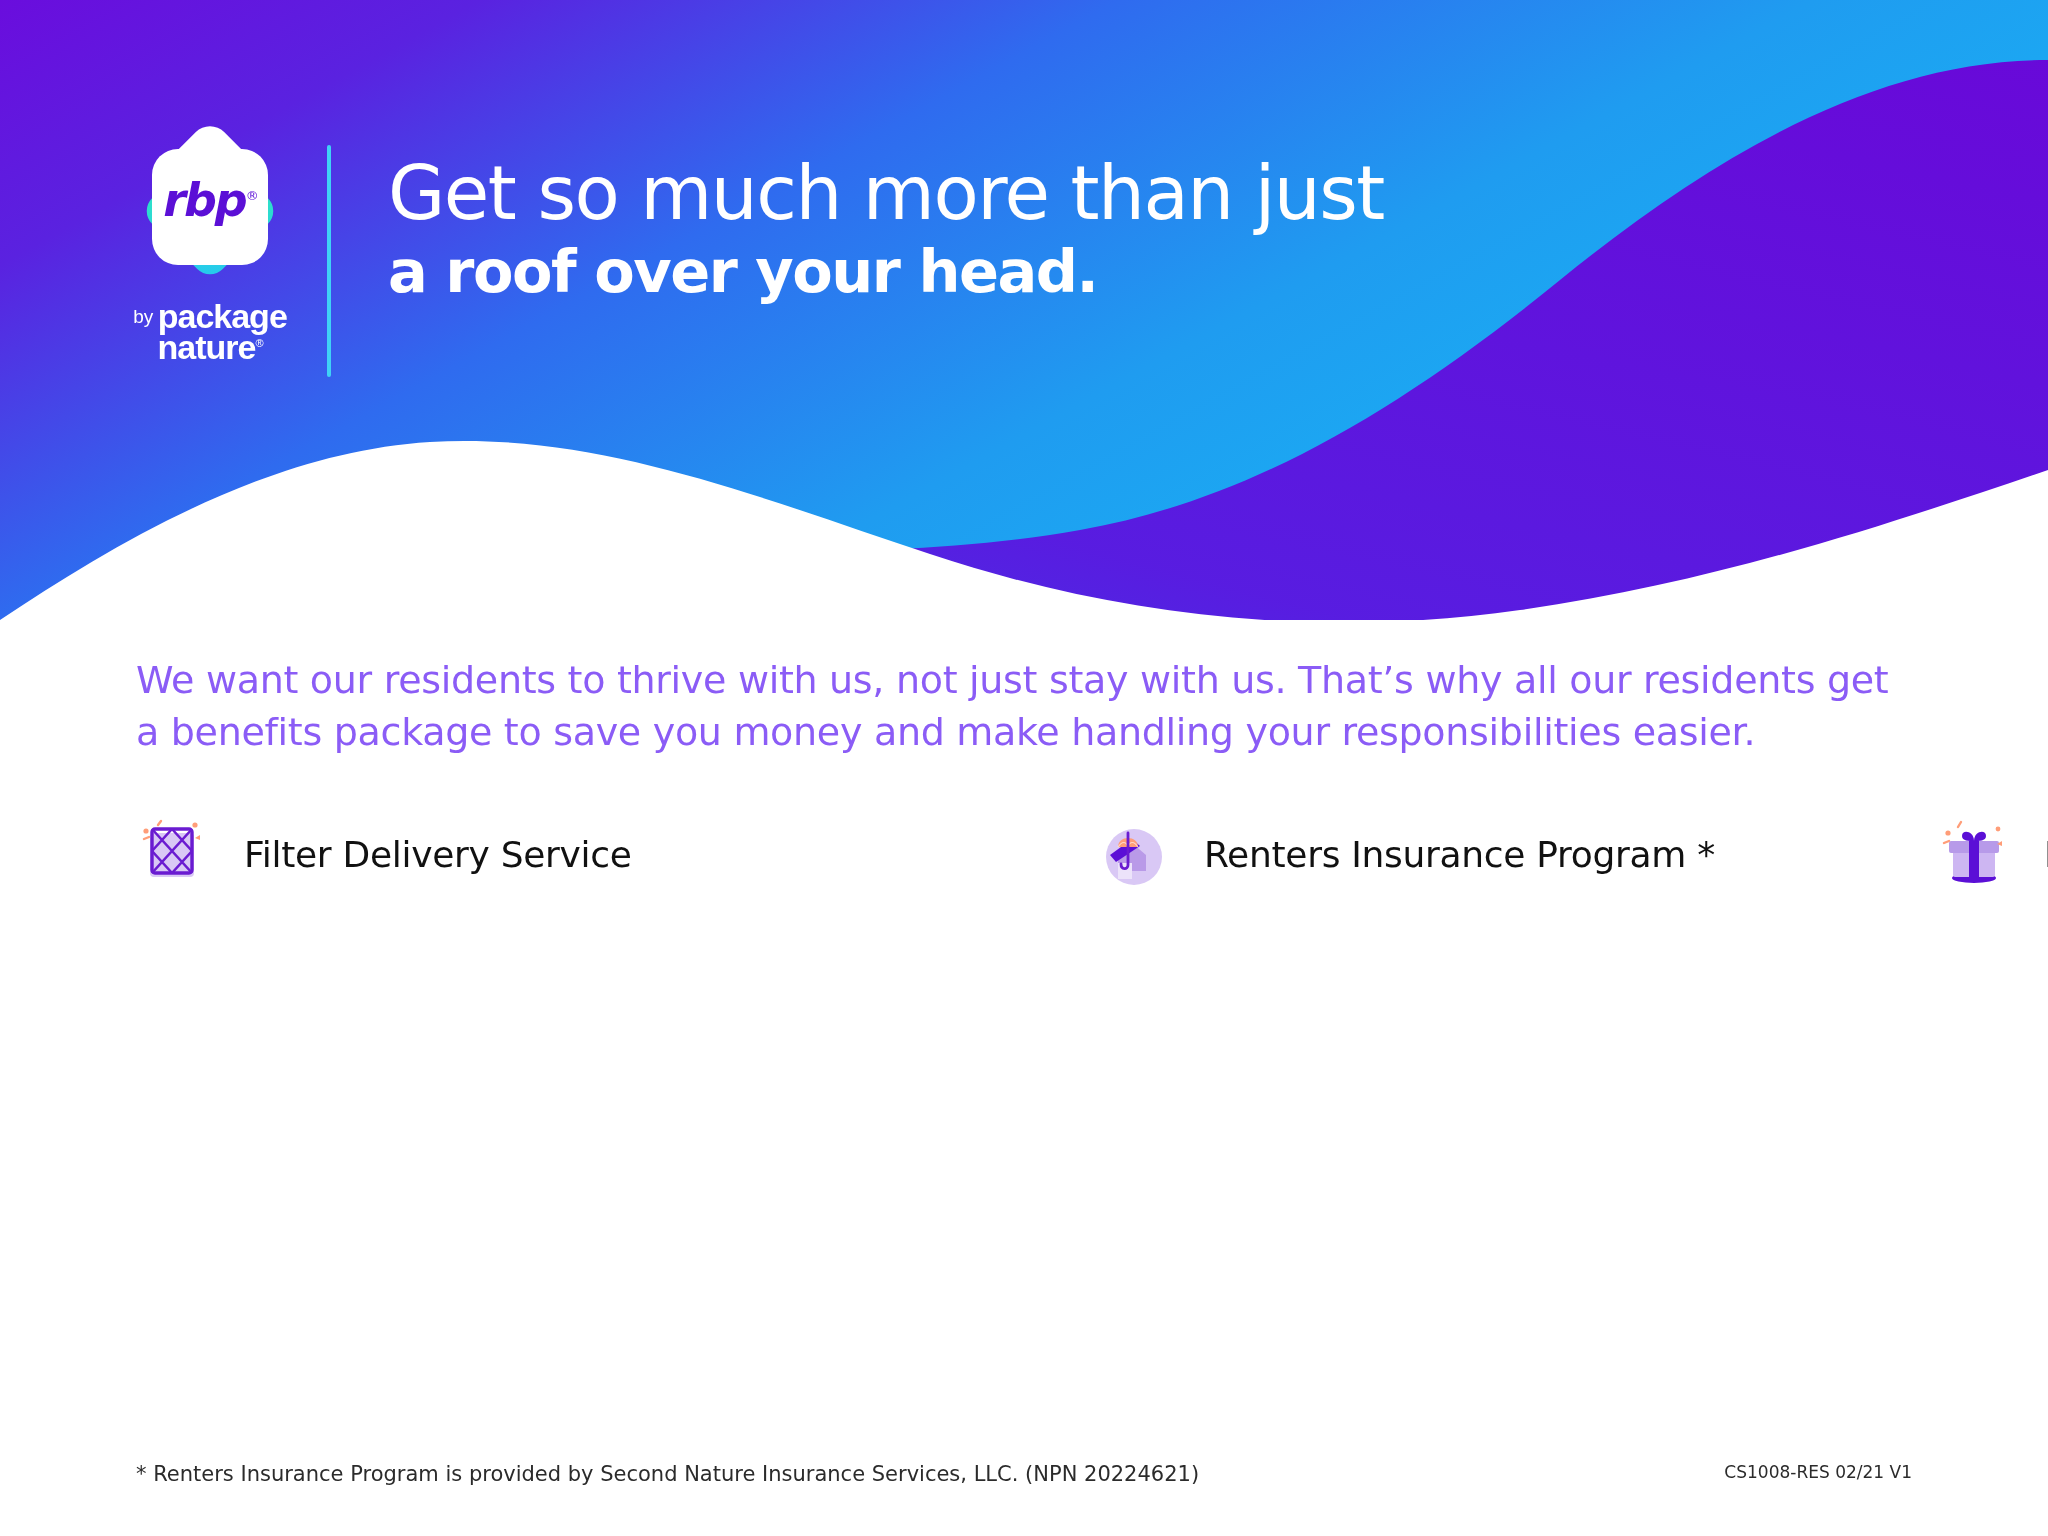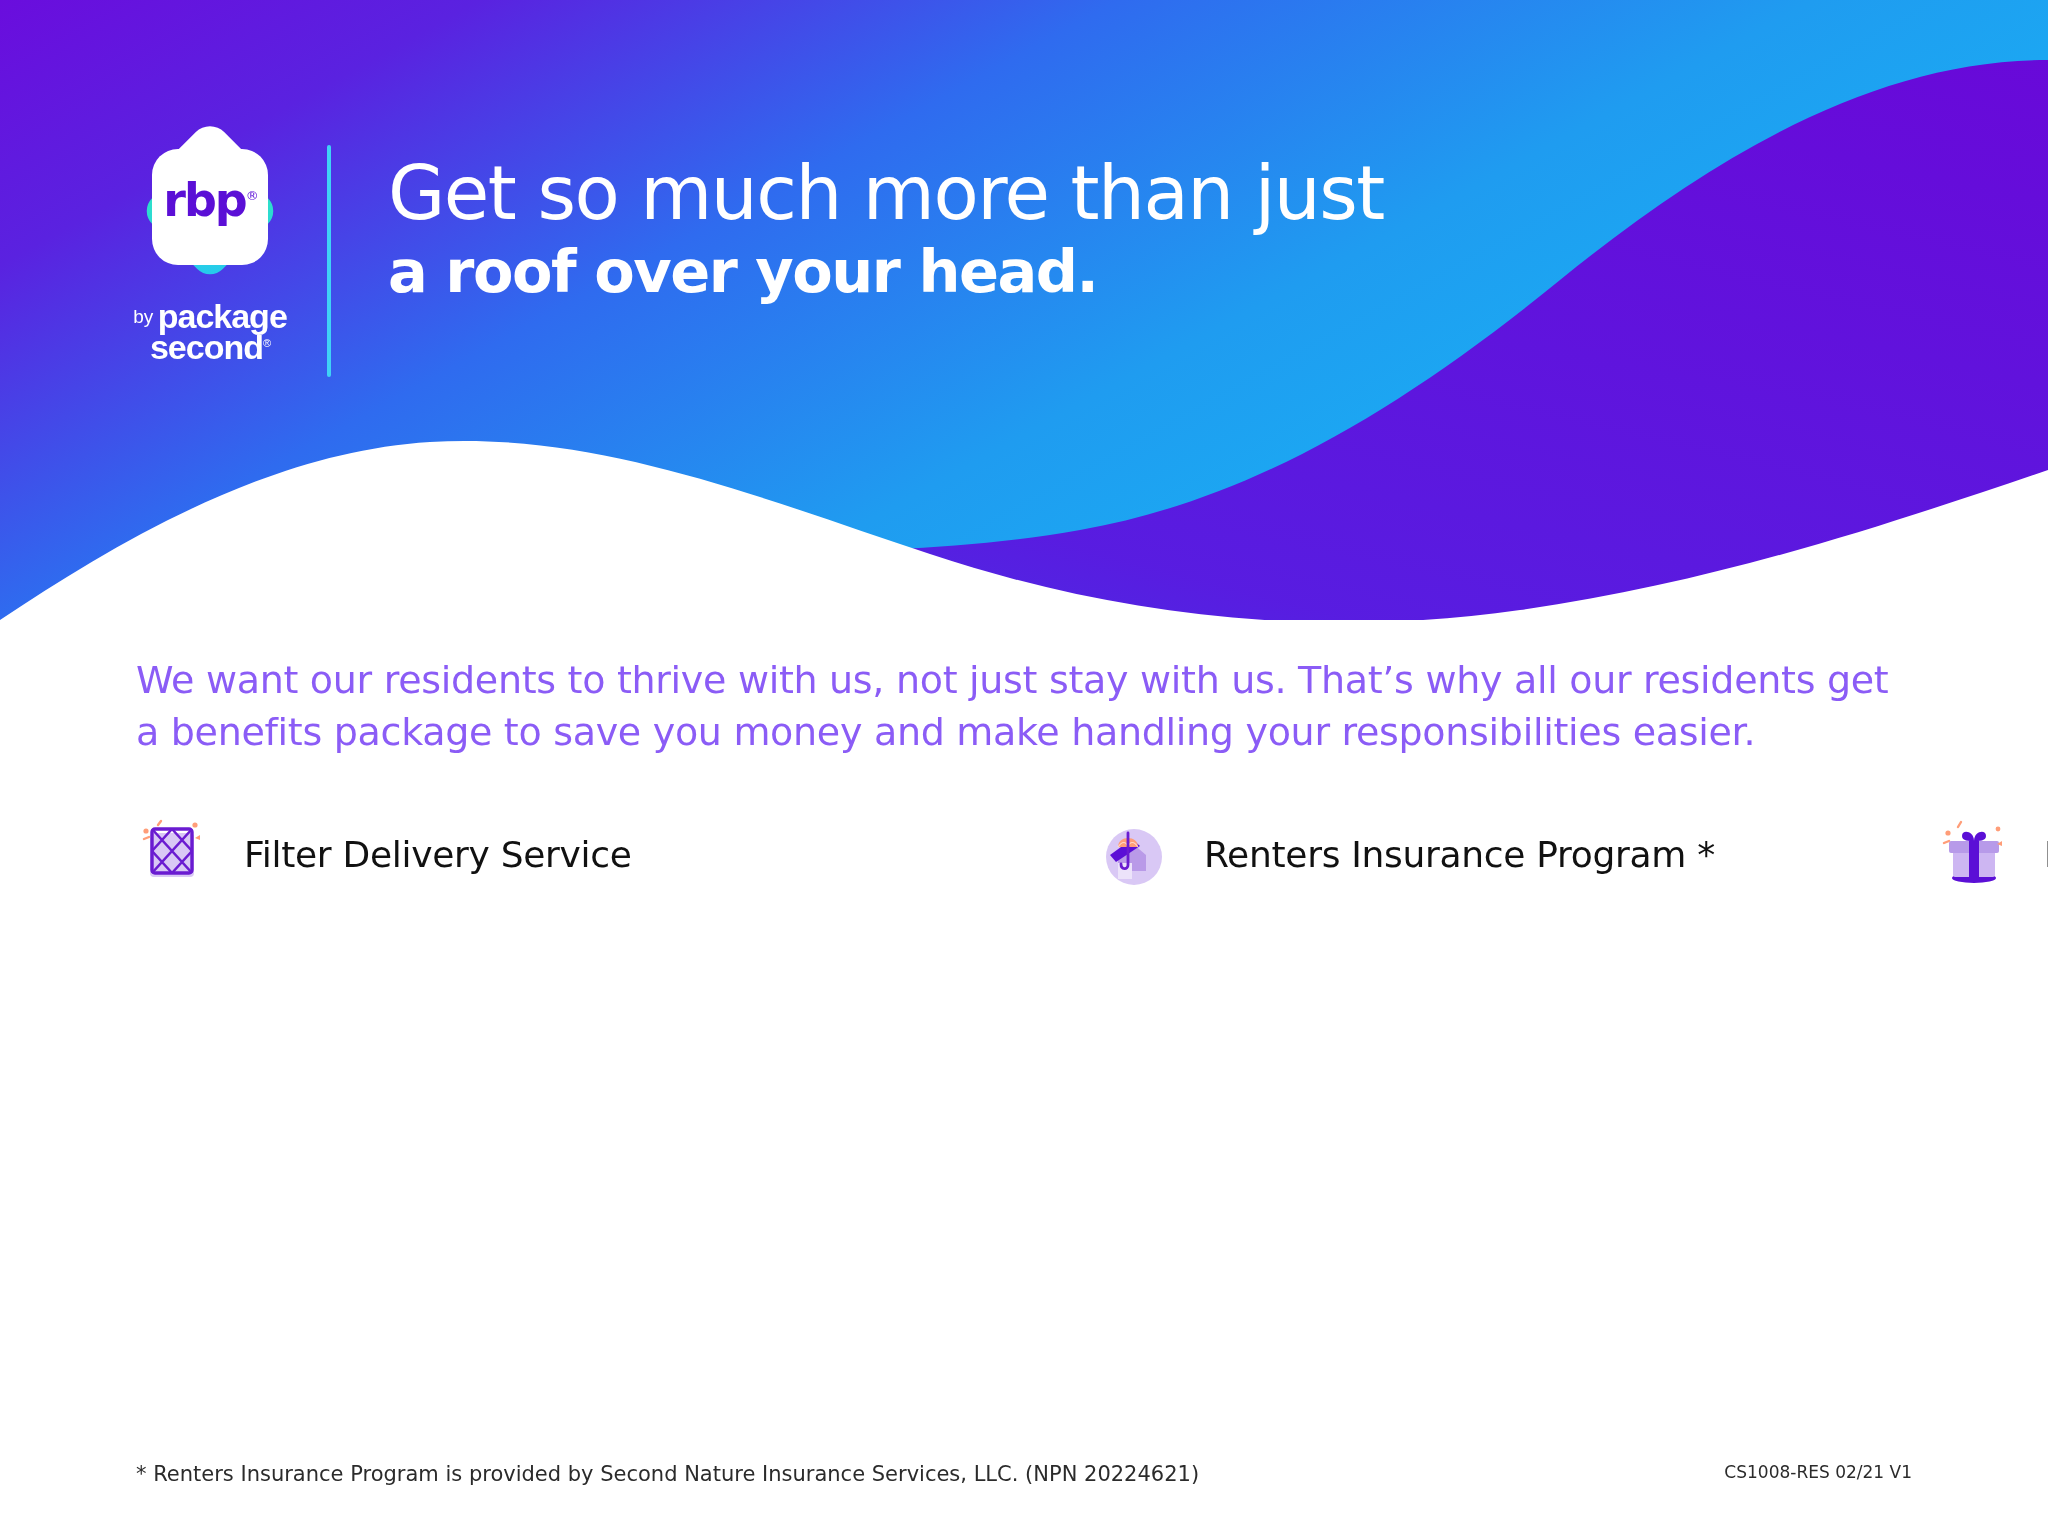--- a/index.html
+++ b/index.html
@@ -30,20 +30,21 @@
   .logo-lockup {
     position:absolute;
     left:120px; top:135px;
     width:180px;
     text-align:center;
   }
   .logo-mark {
     position:relative;
     width:152px; height:152px;
     margin:0 auto;
+    font-style:italic;
   }
   .logo-diamond {
     position:absolute;
     left:26px; top:26px;
     width:100px; height:100px;
     background:linear-gradient(135deg,#2ee0c8 0%, #2ee0c8 40%, #25c8f0 100%);
     border-radius:18px;
     transform:rotate(45deg);
   }
   .logo-plate {
@@ -236,21 +237,21 @@
     <div class="logo-lockup">
       <div class="logo-mark">
         <div class="logo-diamond"></div>
         <div class="logo-plate-peak"></div>
         <div class="logo-plate"></div>
         <div class="logo-word"><span>rbp</span><sup>®</sup></div>
       </div>
       <div class="logo-sub">
         <span class="by">by</span>
         <span class="sn1">package</span>
-        <span class="sn2"><span>second</span><sup>®</sup></span>
+        <span class="sn2"><span>nature</span><sup>®</sup></span>
       </div>
     </div>
 
     <div class="hero-divider"></div>
 
     <div class="headline">
       <span class="l1">Get so much more than just</span>
       <span class="l2">a roof over your head.</span>
     </div>
   </div>

